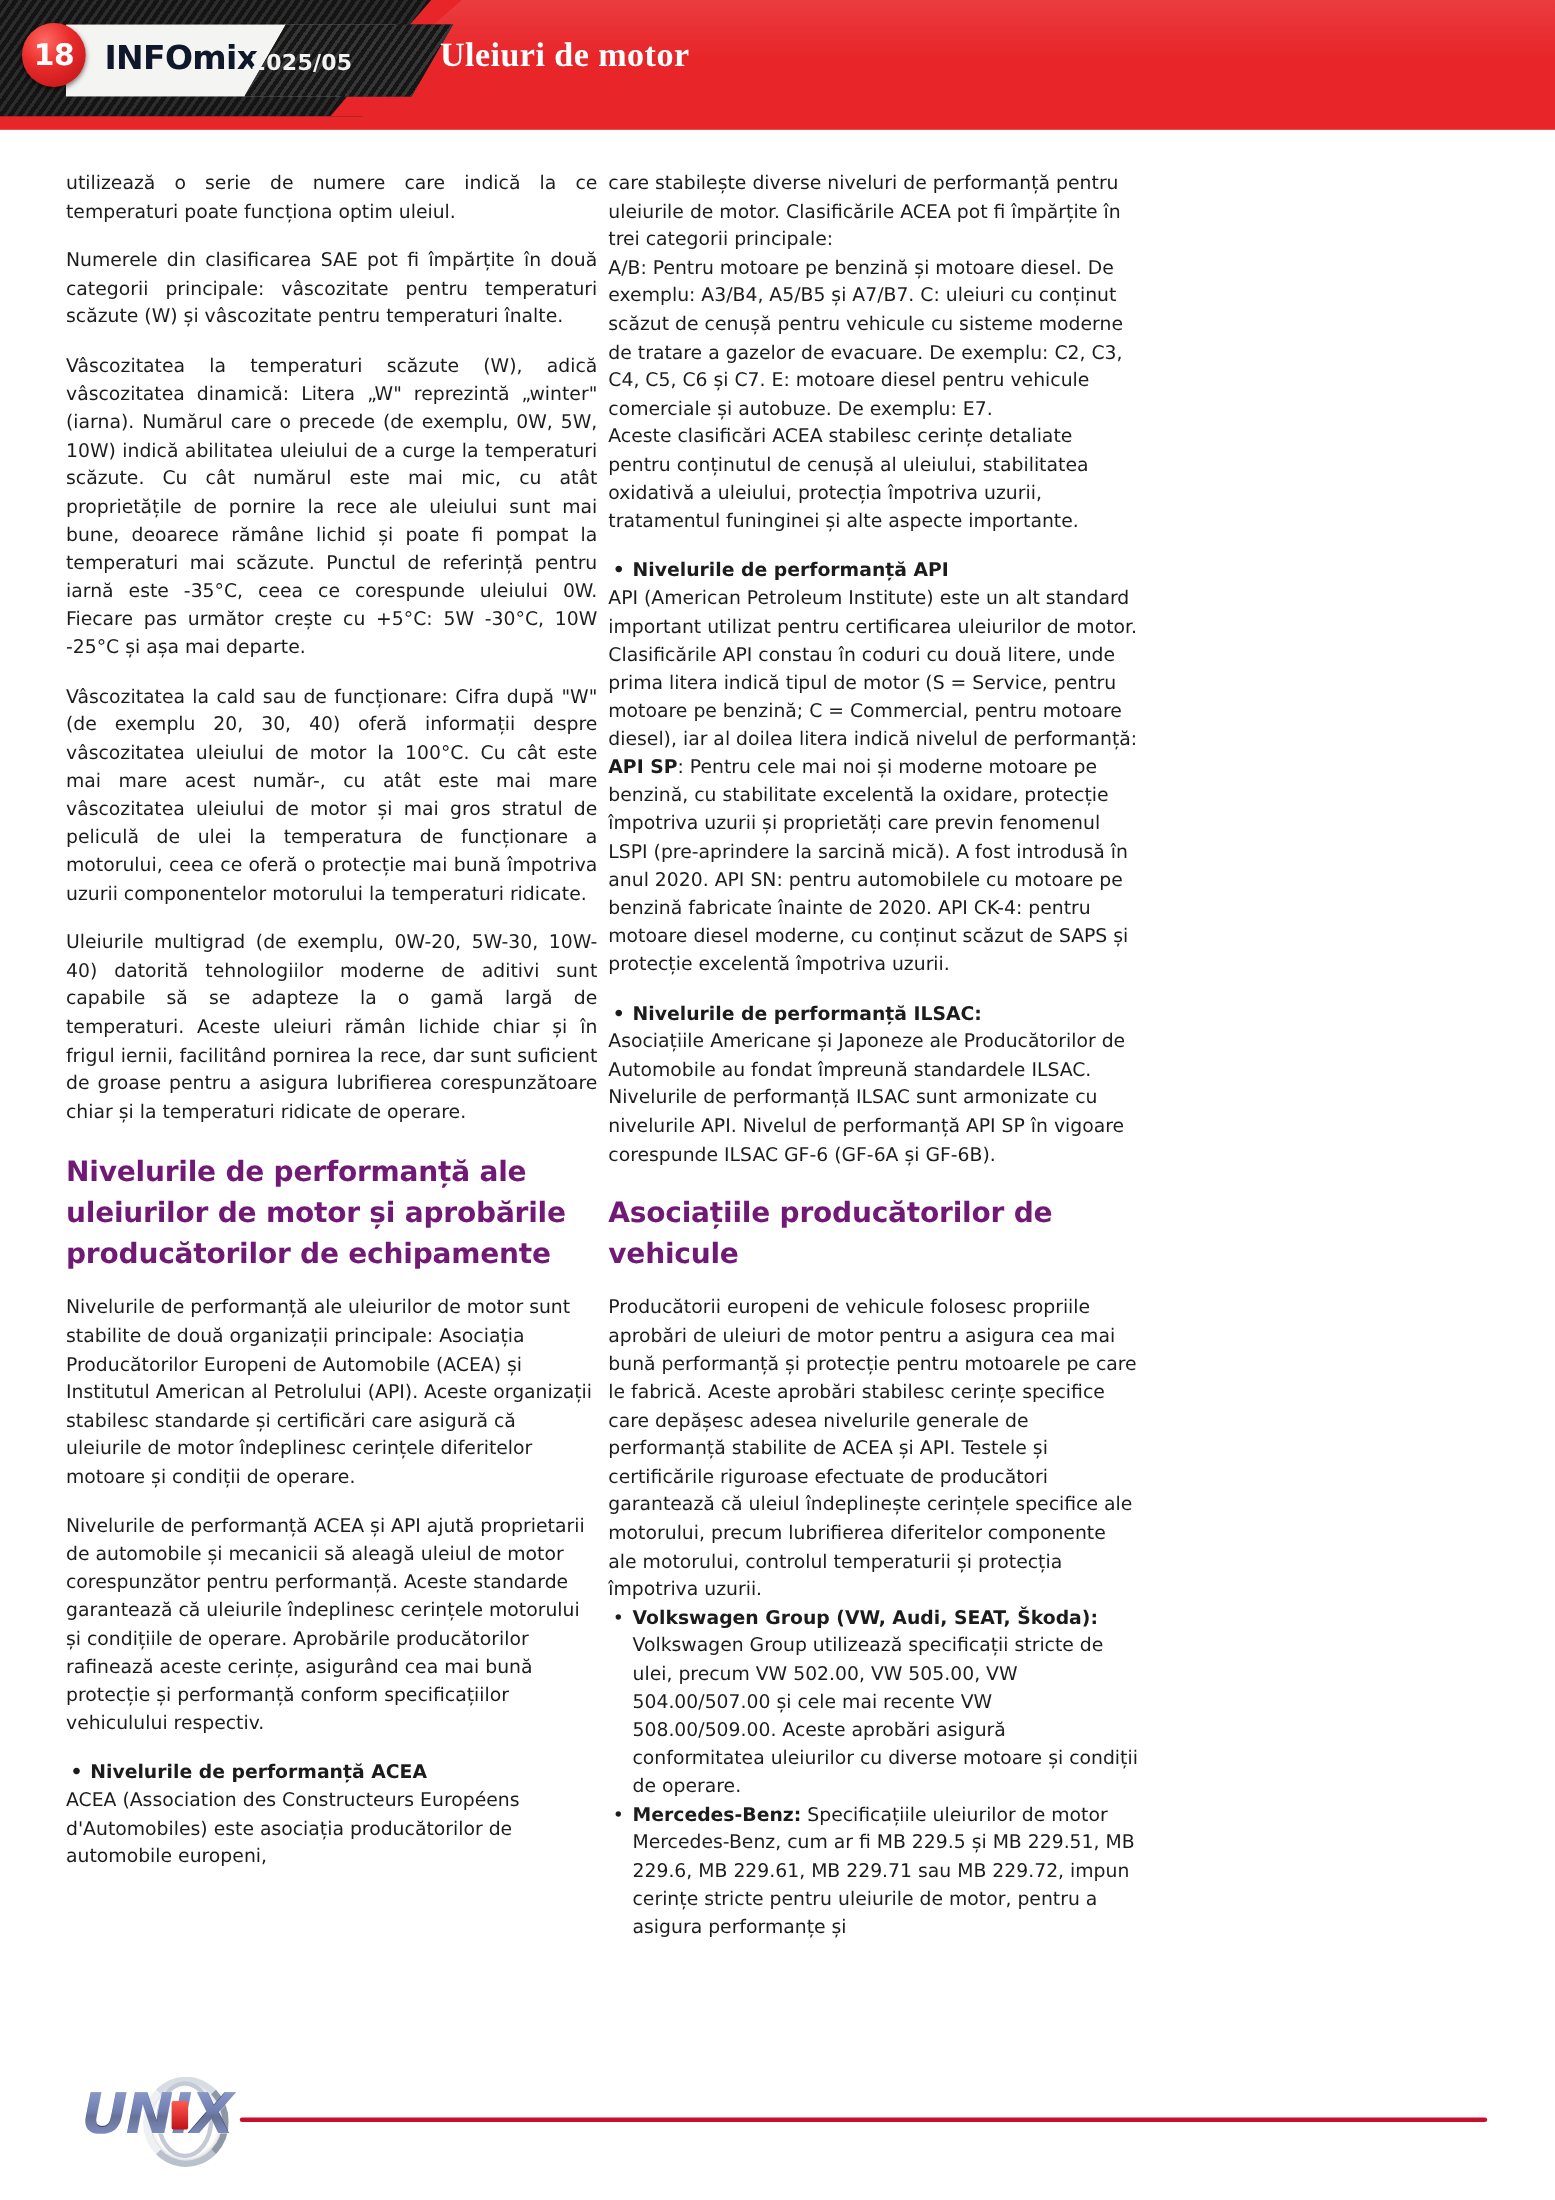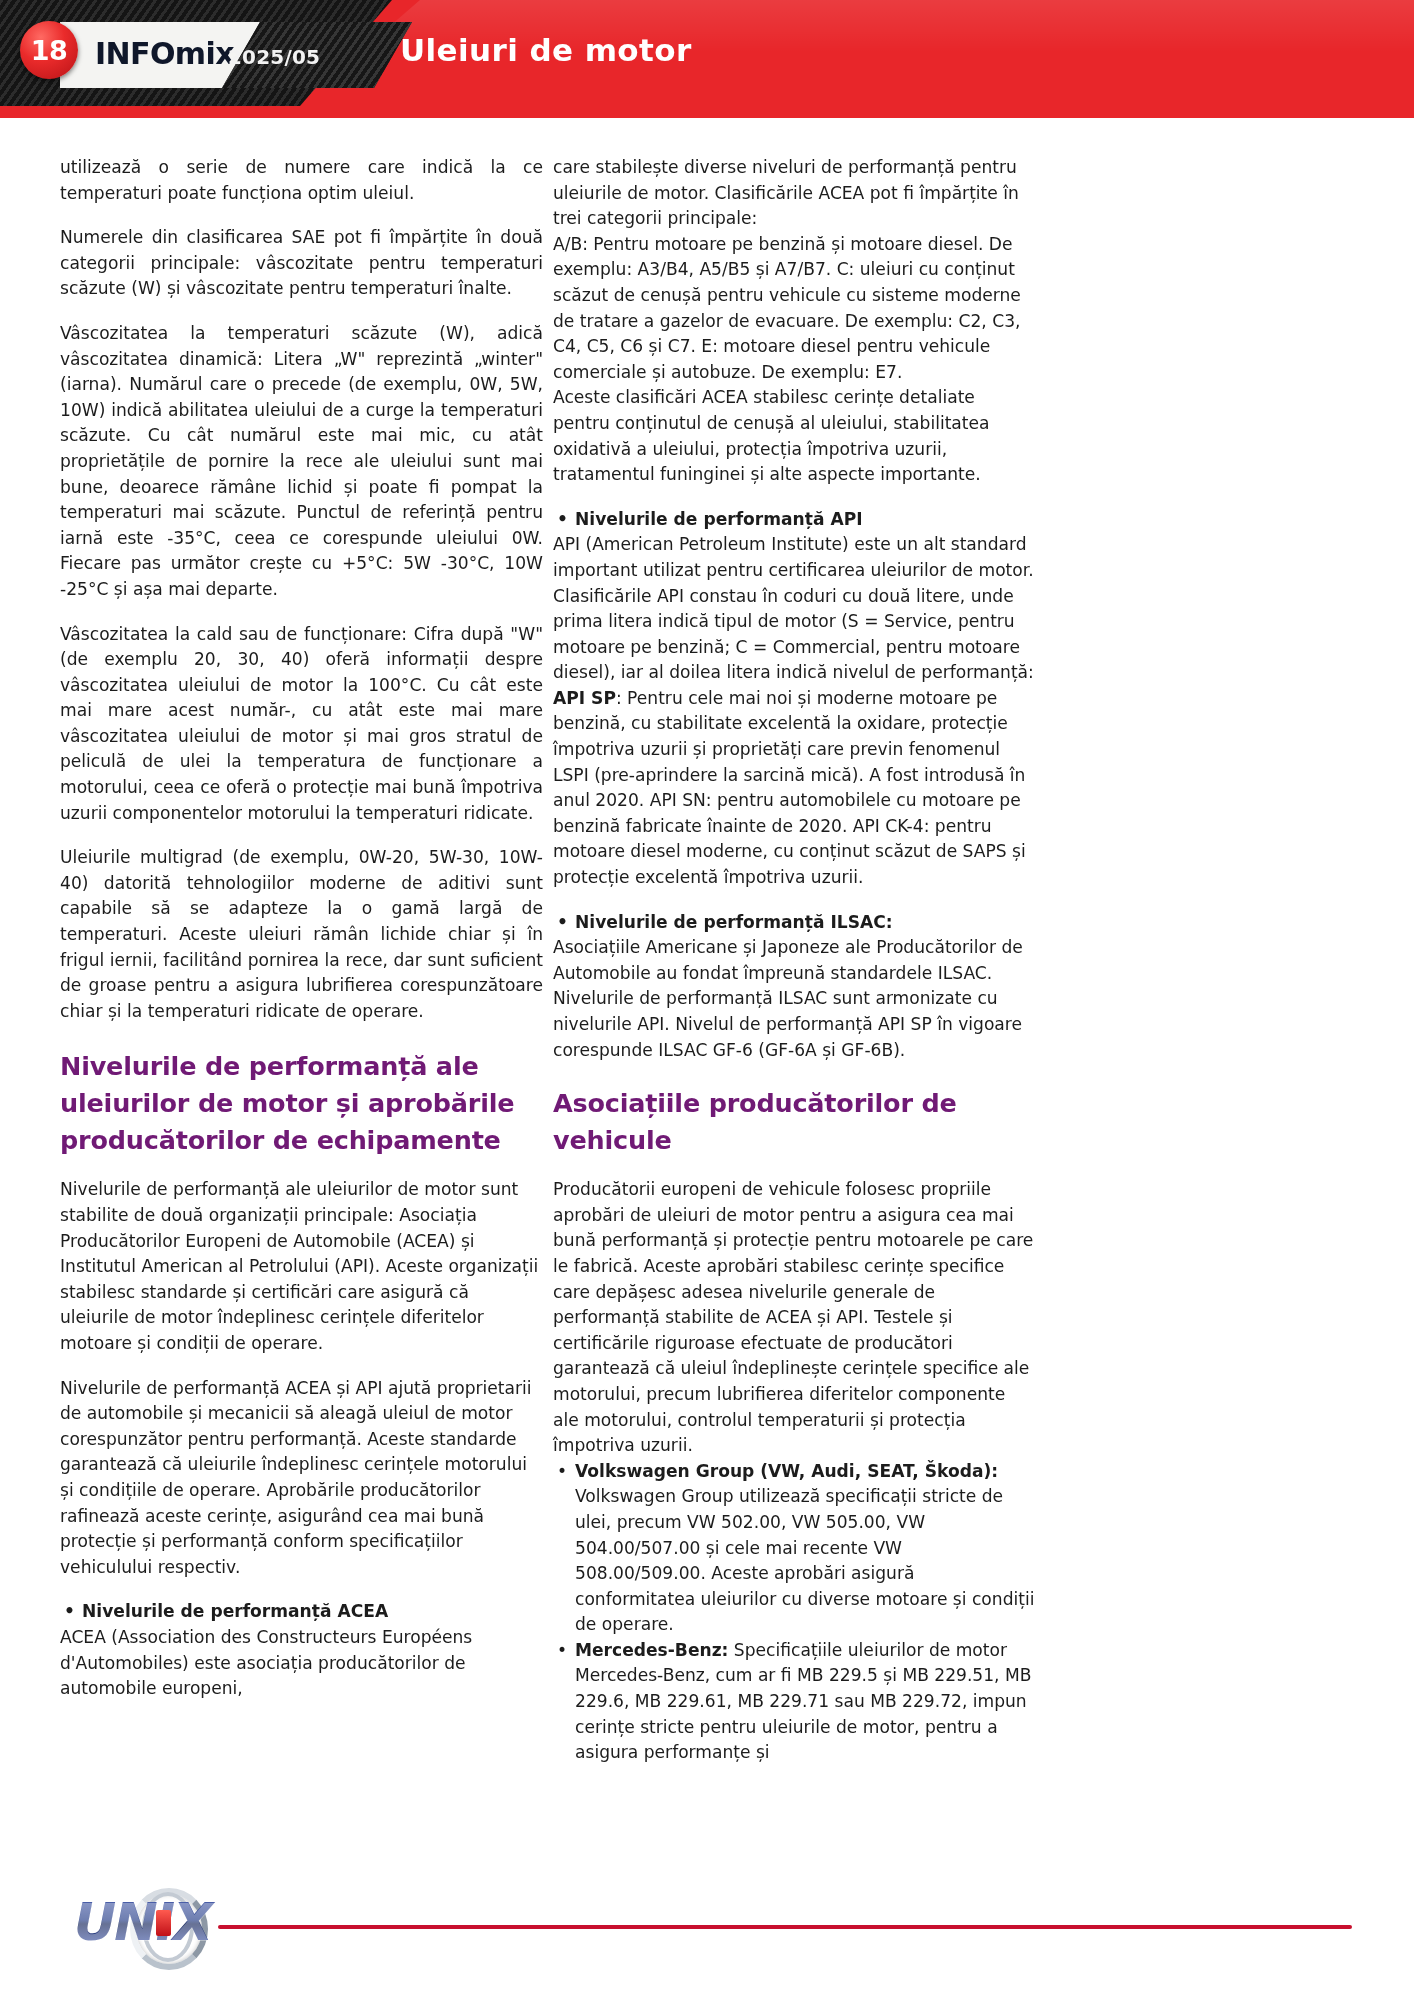--- a/index.html
+++ b/index.html
@@ -103,20 +103,21 @@
     font-weight: bold;
     letter-spacing: 0.2px;
   }
   .header-title {
     position: absolute;
     top: 32px; left: 400px;
     color: #ffffff;
     font-size: 31px;
     font-weight: bold;
     letter-spacing: 0.4px;
+    font-family: Liberation Serif, serif;
   }
 
   
   .content {
     position: absolute;
     top: 155px;
     left: 60px;
     width: 1290px;
     display: flex;
     gap: 10px;

